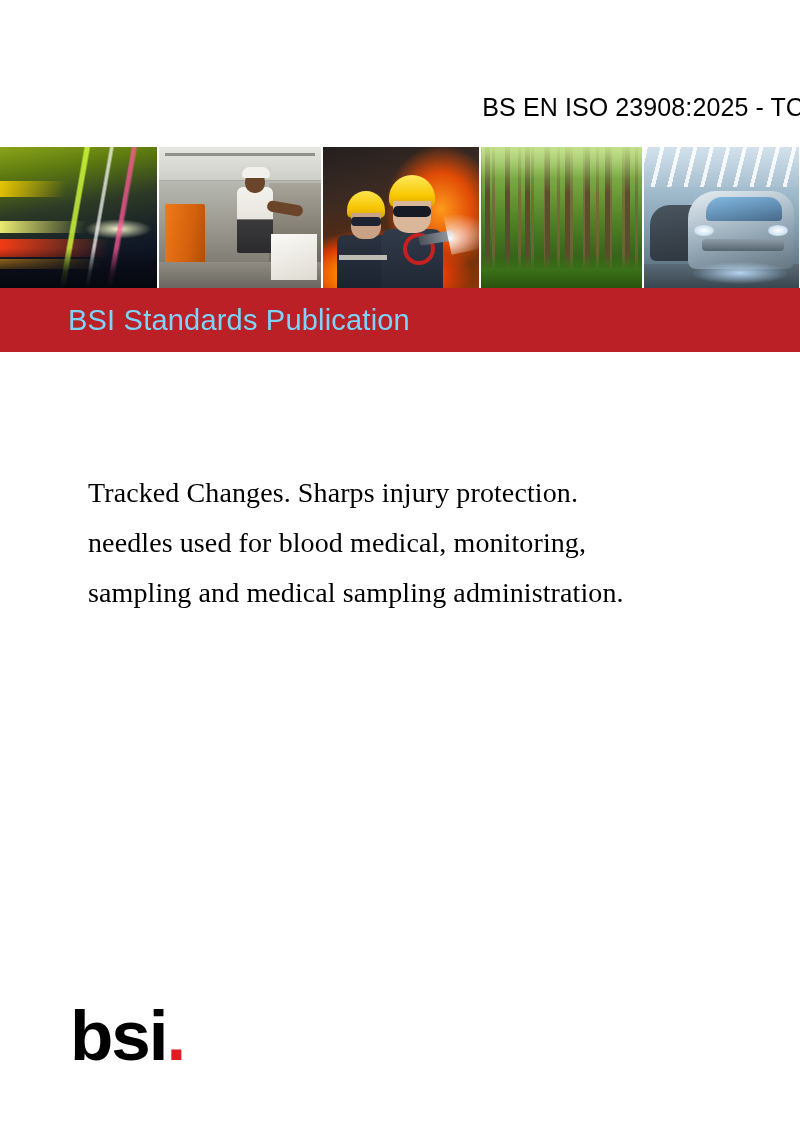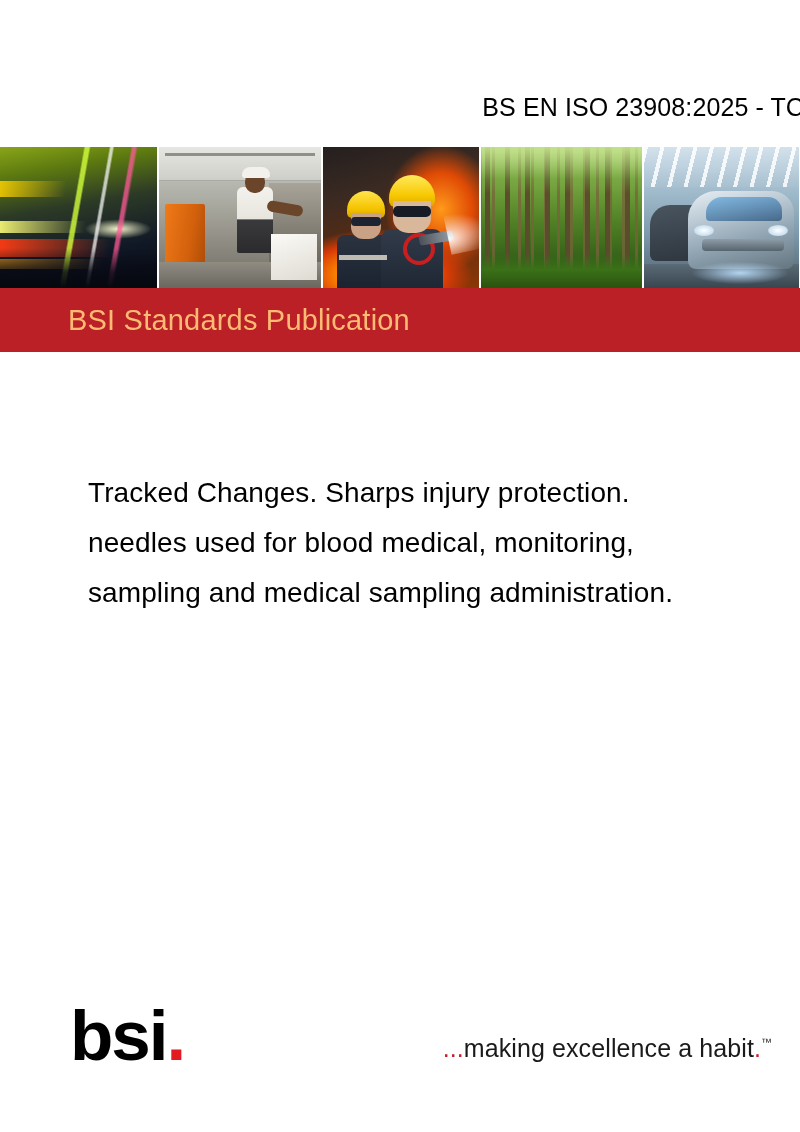--- a/index.html
+++ b/index.html
@@ -270,33 +270,34 @@
     left: 0;
     width: 800px;
     height: 64px;
     background: #ba2026;
   }
   .banner-title {
     position: absolute;
     left: 68px;
     top: 50%;
     transform: translateY(-50%);
-    color: #fdba74;
+    color: #7dd3fc;
     font-size: 29px;
     font-weight: 400;
     letter-spacing: 0.2px;
     white-space: nowrap;
   }
 
   
   .title-block {
     position: absolute;
     left: 88px;
     top: 468px;
     width: 712px;
+    font-family: Liberation Serif, serif;
   }
   .title-line {
     font-size: 28px;
     line-height: 50px;
     color: #000000;
     white-space: nowrap;
     letter-spacing: 0.1px;
   }
 
   
@@ -397,15 +398,14 @@
   </div>
 
   <div class="title-block">
     <div class="title-line">Tracked Changes. Sharps injury protection.</div>
     <div class="title-line">needles used for blood medical, monitoring,</div>
     <div class="title-line">sampling and medical sampling administration.</div>
   </div>
 
   <div class="bsi-logo"><span>bsi</span><span class="dot">.</span></div>
 
-  <div class="tagline"><span class="lead-dots">...</span><span>making excellence a habit</span><span class="end-dot">.</span><span class="tm">™</span></div>
 
 </div>
 
 </body></html>

